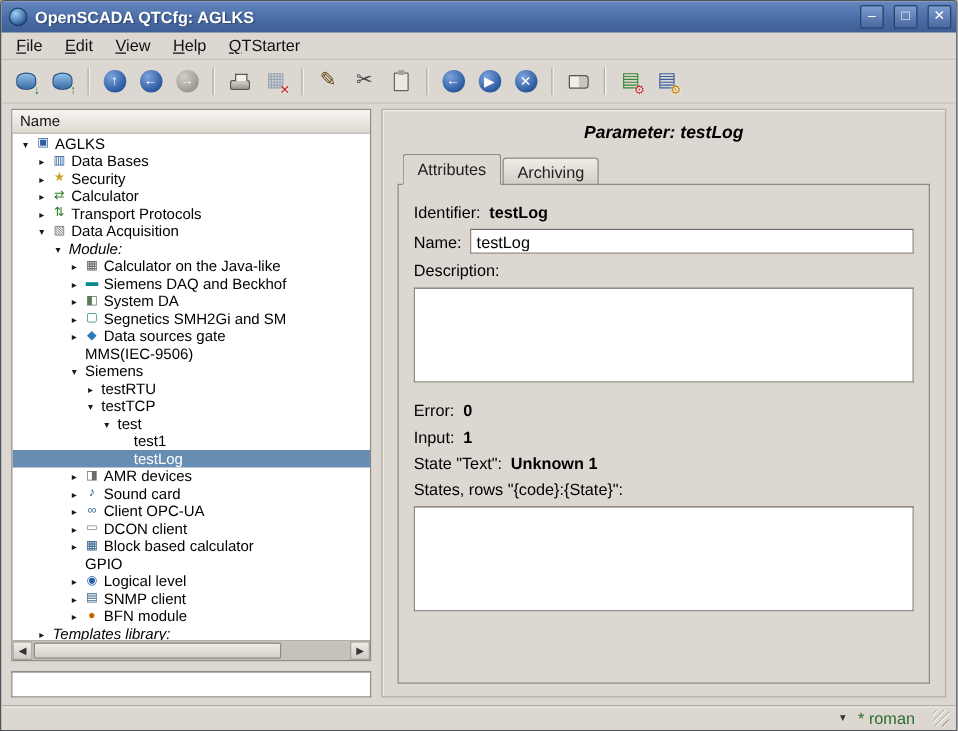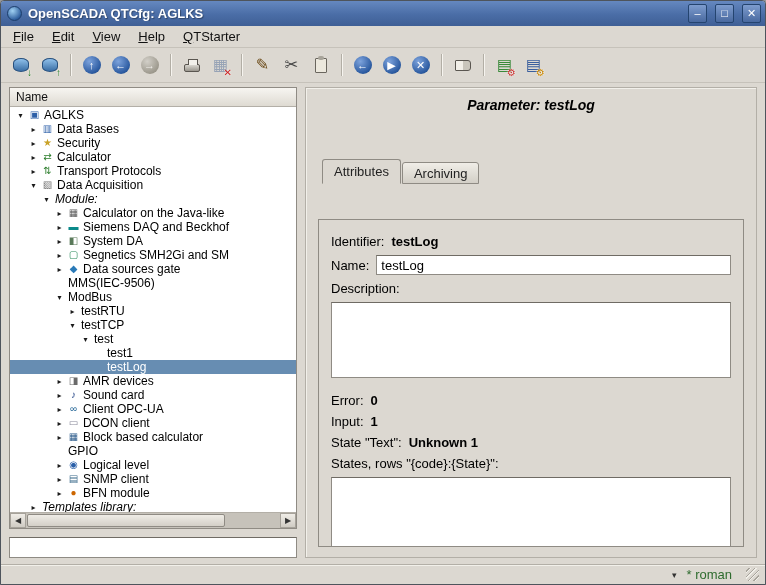--- a/index.html
+++ b/index.html
@@ -97,21 +97,21 @@
     border:1px solid #a6a29a; }
   .strack { flex:1; position:relative; background:#c6c2ba; }
   .sthumb { position:absolute; left:1px; top:1px; bottom:1px; width:78%;
     background:linear-gradient(#efece6,#d3cfc7); border:1px solid #8f8b84; border-radius:2px; }
   .filter { height:21px; flex:none; margin-top:8px; border:1px solid #8f8b84;
     border-top-color:#6f6b64; background:#fff;
     font:13px "Liberation Sans","DejaVu Sans",sans-serif; padding:0 4px; }
   
   .right { flex:1; min-width:0; border:1px solid #b3afa7;
     box-shadow:inset 1px 1px 0 #f2f0ea;
-    padding:4px 12px 10px; display:flex; flex-direction:column;gap:36px; }
+    padding:4px 12px 10px; display:flex; flex-direction:column; }
   .ptitle { text-align:center; font-size:14px; font-weight:bold; font-style:italic;
     margin:5px 0 10px; color:#000; }
   .tabs { display:flex; align-items:flex-end; padding-left:4px;
     position:relative; z-index:2; margin-bottom:-1px; }
   .tab { font-size:13px; height:22px; display:flex; align-items:center;
     padding:0 11px; margin-right:1px; color:#222;
     border:1px solid #8f8b84; border-radius:3px 3px 0 0;
     background:linear-gradient(#f0ede7,#d3cfc7); }
   .tab.active { height:25px; background:#dcd8d1; border-bottom:1px solid #dcd8d1; }
   .pane { flex:1; position:relative; z-index:1; border:1px solid #8f8b84;
@@ -287,21 +287,21 @@
               <span class="arrow">▸</span>
               <span class="ticon" style="color: rgb(42, 122, 184);">◆</span>
               <span class="tlabel">Data sources gate</span>
             </div>
             <div class="trow" style="padding-left: 43px;">
               <span class="arrow"></span>
               <span class="tlabel">MMS(IEC-9506)</span>
             </div>
             <div class="trow" style="padding-left: 43px;">
               <span class="arrow">▾</span>
-              <span class="tlabel">ModBus</span>
+              <span class="tlabel">Siemens</span>
             </div>
             <div class="trow" style="padding-left: 56px;">
               <span class="arrow">▸</span>
               <span class="tlabel">testRTU</span>
             </div>
             <div class="trow" style="padding-left: 56px;">
               <span class="arrow">▾</span>
               <span class="tlabel">testTCP</span>
             </div>
             <div class="trow" style="padding-left: 69px;">

